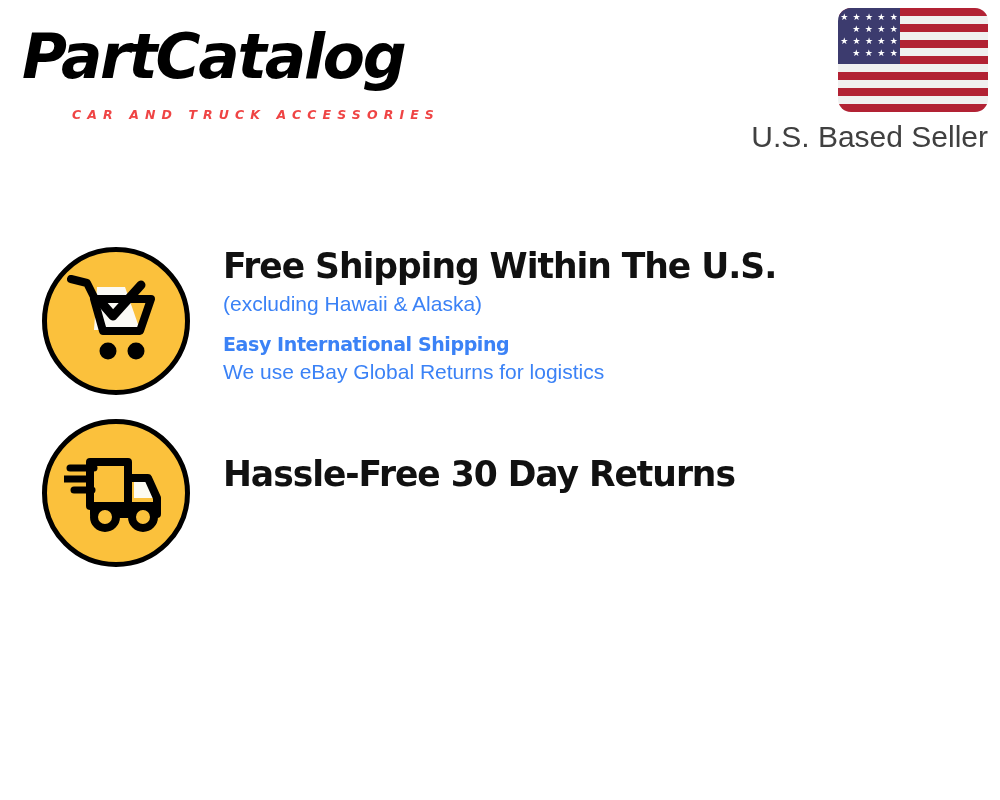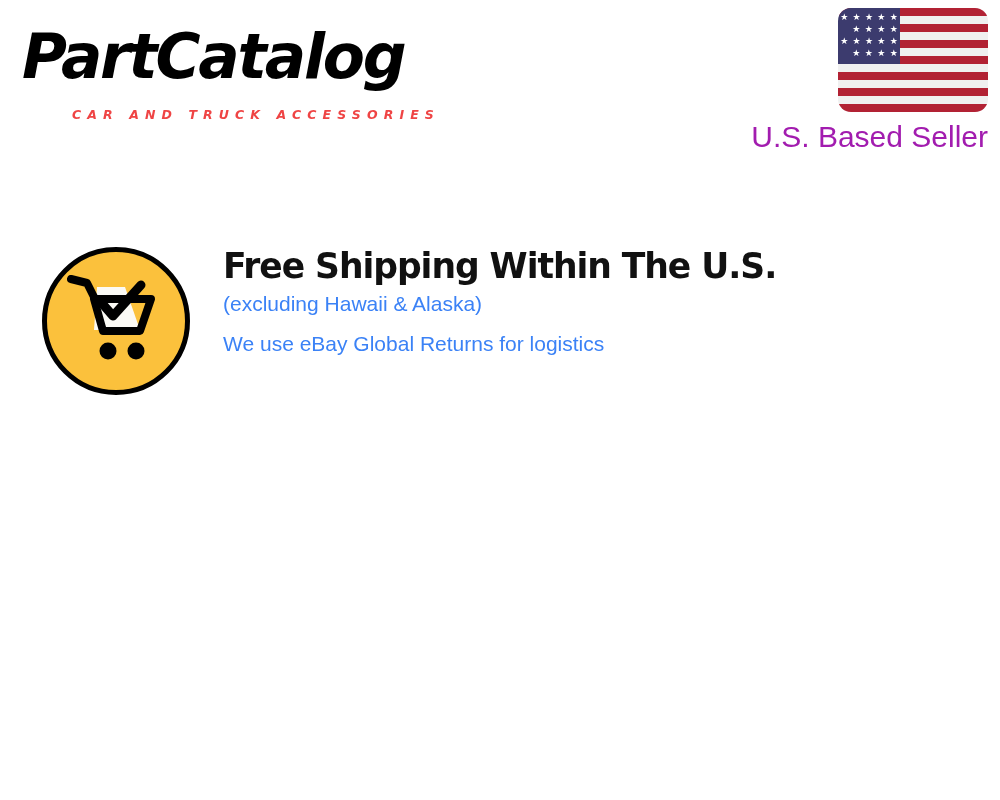--- a/index.html
+++ b/index.html
@@ -112,21 +112,21 @@
     font-family: "DejaVu Sans", sans-serif;
   }
   .star-row.offset { padding: 0 6px; width: 50px; left: 6px; }
   #seller-label {
     display: block;
     margin-top: 4px;
     font-family: "Liberation Sans", sans-serif;
     font-size: 30px;
     font-weight: 400;
     line-height: 34px;
-    color: #a21caf;
+    color: #404040;
     white-space: nowrap;
     letter-spacing: 0px;
   }
 
   
   #features {
     position: absolute;
     left: 0;
     top: 0;
     width: 1000px;
@@ -260,19 +260,38 @@
         <path d="M27 24 L84 24 L73 56 L36 56 Z" stroke="#000" stroke-width="8" stroke-linecap="round" stroke-linejoin="round" fill="none"></path>
         <path d="M33 26 L46 41 L74 10" stroke="#000" stroke-width="9" stroke-linecap="round" stroke-linejoin="round" fill="none"></path>
         <circle cx="41" cy="76" r="8.5" fill="#000"></circle>
         <circle cx="69" cy="76" r="8.5" fill="#000"></circle>
       </svg>
     </div>
     <div class="feature-text">
       <div class="feature-title">Free Shipping Within The U.S.</div>
       <div class="feature-sub">(excluding Hawaii &amp; Alaska)</div>
       <div class="spacer"></div>
+      <div class="feature-sub bold">Easy International Shipping</div>
       <div class="feature-sub">We use eBay Global Returns for logistics</div>
     </div>
   </div>
 
+  <div class="feature-row row-title-centered" id="feature-row-1">
+    <div class="badge-circle">
+      <svg width="104" height="78" viewBox="0 0 104 78" fill="none" xmlns="http://www.w3.org/2000/svg">
+        <path d="M70 26 L84 26 L92 44 L70 44 Z" fill="#fdfbf2"></path>
+        <path d="M26 8 L64 8 L64 52 L26 52 Z" stroke="#000" stroke-width="8" stroke-linejoin="round" fill="none"></path>
+        <path d="M64 24 L84 24 L93 44 L93 52 L64 52 Z" stroke="#000" stroke-width="8" stroke-linejoin="round" fill="none"></path>
+        <path d="M30 52 L30 60 L93 60 L93 52" stroke="#000" stroke-width="8" stroke-linejoin="round" fill="none"></path>
+        <path d="M6 14 L30 14" stroke="#000" stroke-width="7" stroke-linecap="round"></path>
+        <path d="M0 25 L26 25" stroke="#000" stroke-width="7" stroke-linecap="round"></path>
+        <path d="M10 36 L28 36" stroke="#000" stroke-width="7" stroke-linecap="round"></path>
+        <circle cx="41" cy="63" r="11" fill="#fbc13c" stroke="#000" stroke-width="8"></circle>
+        <circle cx="79" cy="63" r="11" fill="#fbc13c" stroke="#000" stroke-width="8"></circle>
+      </svg>
+    </div>
+    <div class="feature-text">
+      <div class="feature-title">Hassle-Free 30 Day Returns</div>
+    </div>
+  </div>
 
 
 </div>
 
 </body></html>

